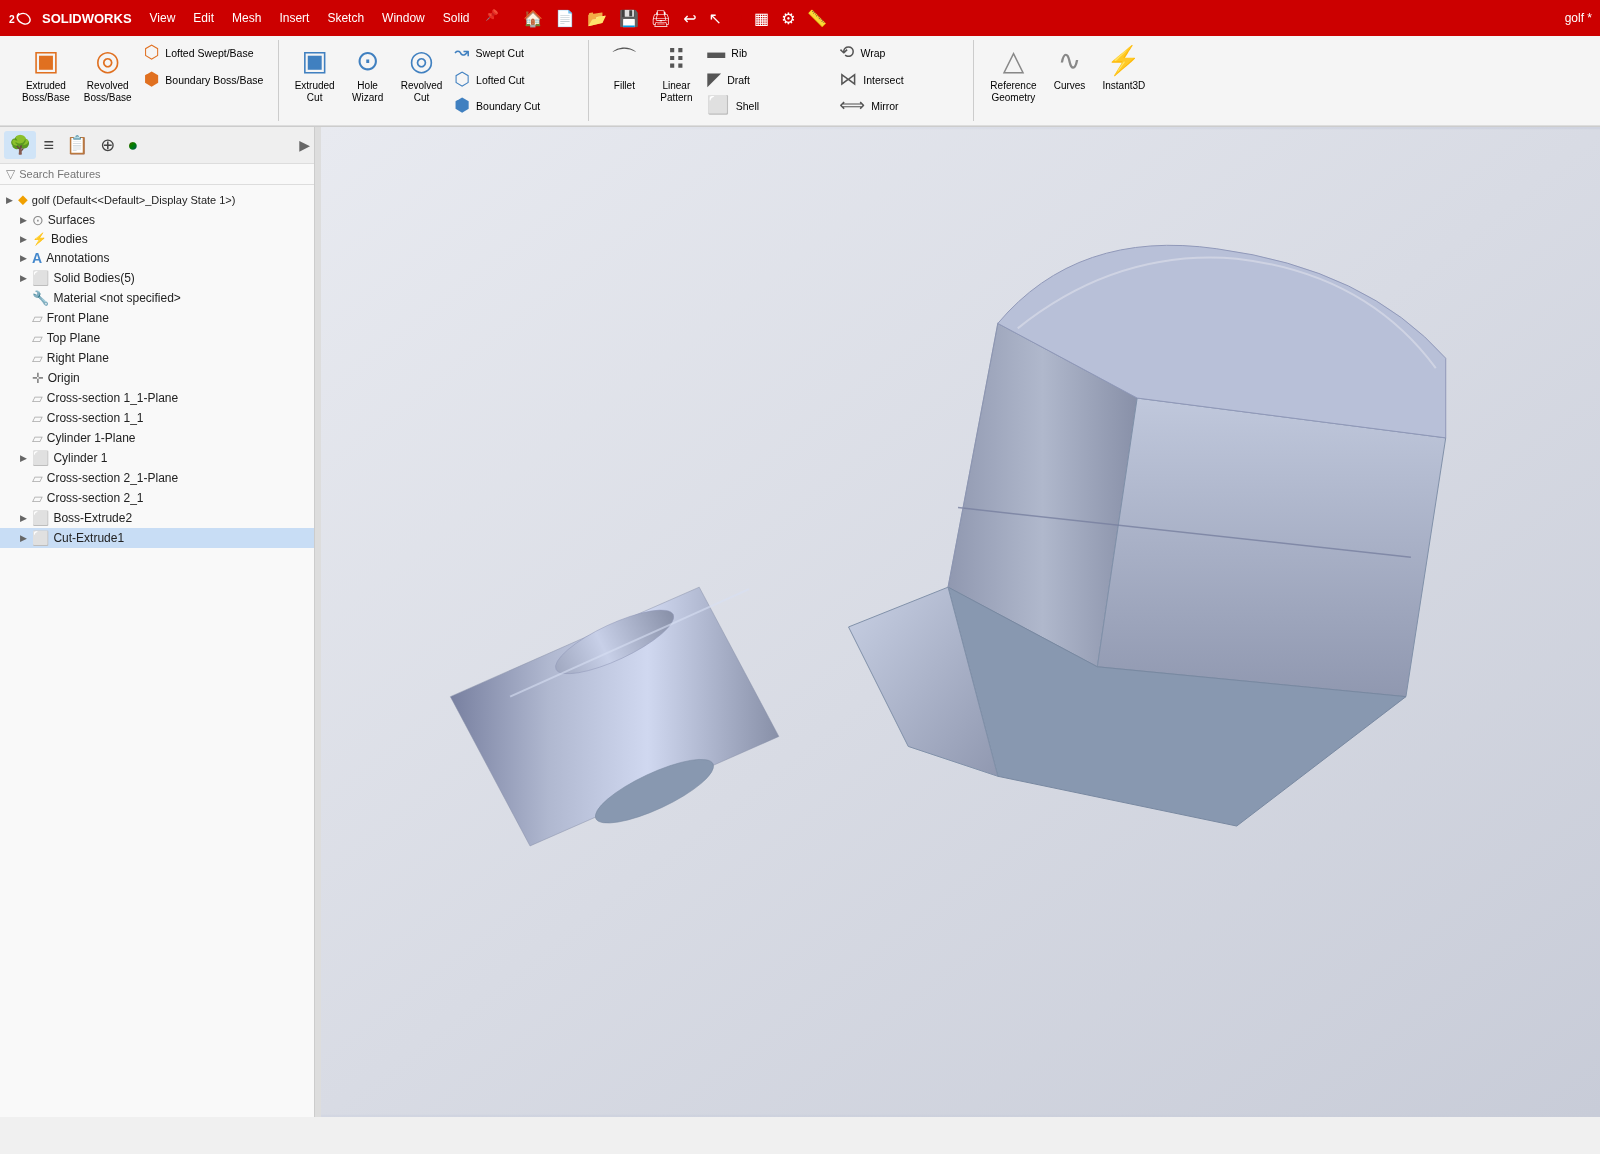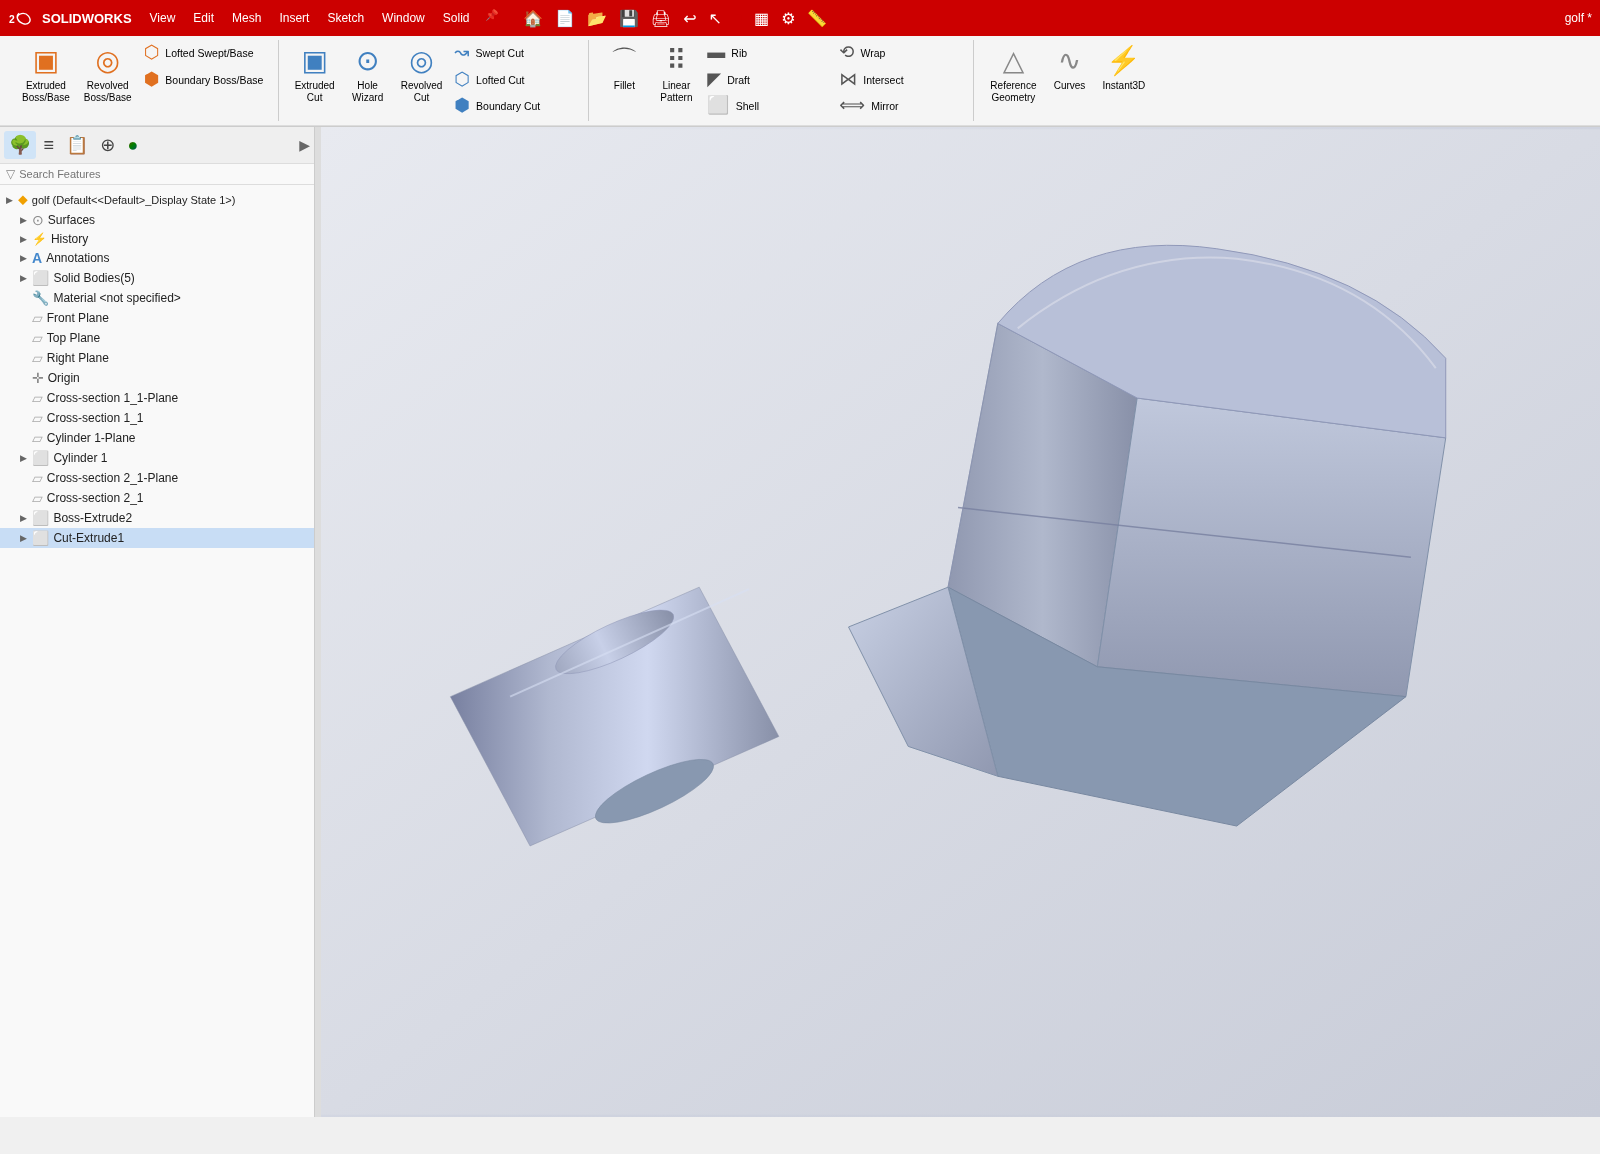--- a/index.html
+++ b/index.html
@@ -366,21 +366,21 @@
         <span style="font-size:11px;">golf  (Default&lt;&lt;Default&gt;_Display State 1&gt;)</span>
       </div>
       <div class="tree-item">
         <span class="expand indent1">▶</span>
         <span class="item-icon" style="color:#888;">⊙</span>
         <span>Surfaces</span>
       </div>
       <div class="tree-item">
         <span class="expand indent1">▶</span>
         <span class="item-icon" style="color:#4488cc; font-size:12px;">⚡</span>
-        <span>History</span>
+        <span>Bodies</span>
       </div>
       <div class="tree-item">
         <span class="expand indent1">▶</span>
         <span class="item-icon" style="color:#4488cc; font-weight:bold;">A</span>
         <span>Annotations</span>
       </div>
       <div class="tree-item">
         <span class="expand indent1">▶</span>
         <span class="item-icon" style="color:#4488cc;">⬜</span>
         <span>Solid Bodies(5)</span>

